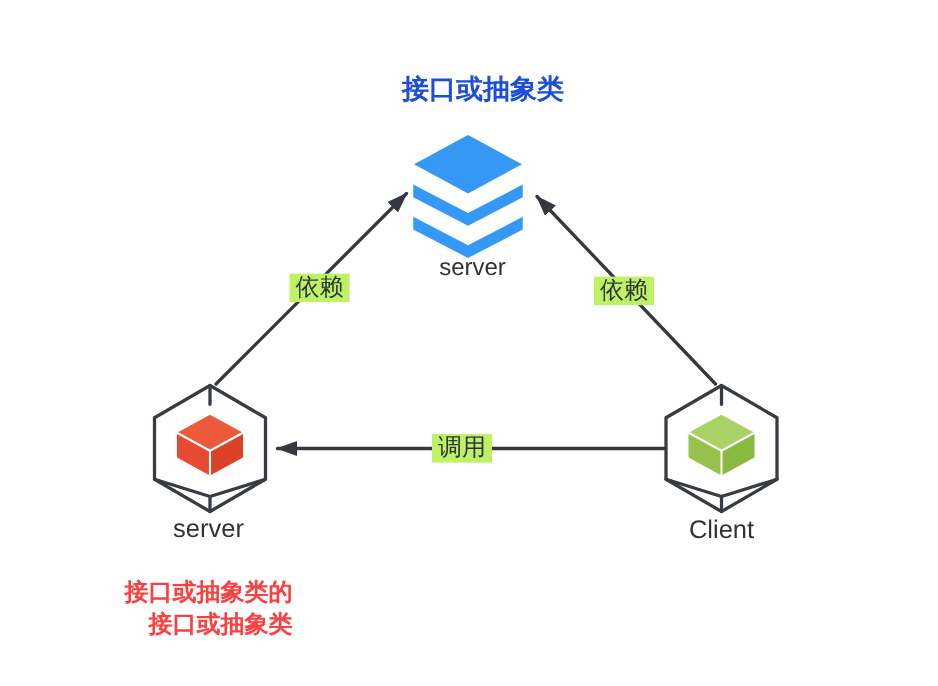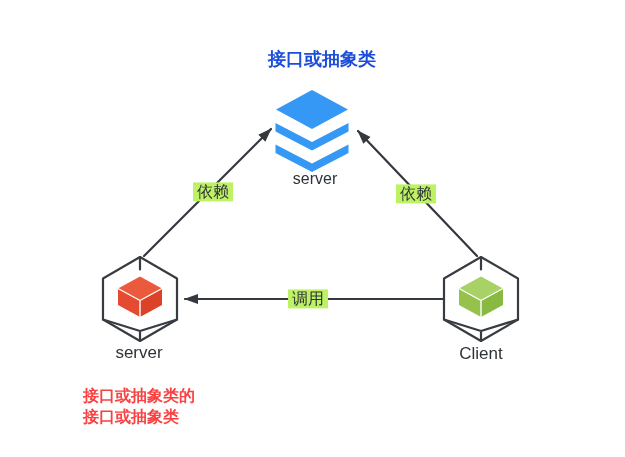--- a/index.html
+++ b/index.html
@@ -8,21 +8,21 @@
     font-family:"Liberation Sans","DejaVu Sans",sans-serif;
   }
   .lbl{
     position:absolute;transform:translate(-50%,-50%);
     white-space:nowrap;color:#2E3338;line-height:1.2;
   }
   .on-line{background:#bef264;padding:0 4px;}
   .edge-lbl{font-size:16px;}
   .node-lbl{font-size:17px;}
   .title-lbl{font-size:18px;font-weight:700;color:#1d4ed8;}
-  .note-lbl{font-size:16px;font-weight:700;color:#FA4141;text-align:left;line-height:21px;}
+  .note-lbl{font-size:16px;font-weight:700;color:#FA4141;text-align:right;line-height:21px;}
   svg{position:absolute;left:0;top:0;}
   .wire{stroke:#383C42;stroke-width:2.2;fill:none;stroke-linejoin:round;stroke-linecap:round;}
   .arrow{stroke:#35393F;stroke-width:2.2;fill:none;stroke-linecap:round;}
   .cube-edge{stroke:#ffffff;stroke-width:1.4;fill:none;stroke-linejoin:round;}
 </style>
 </head>
 <body>
 
 <div id="stage">
 

